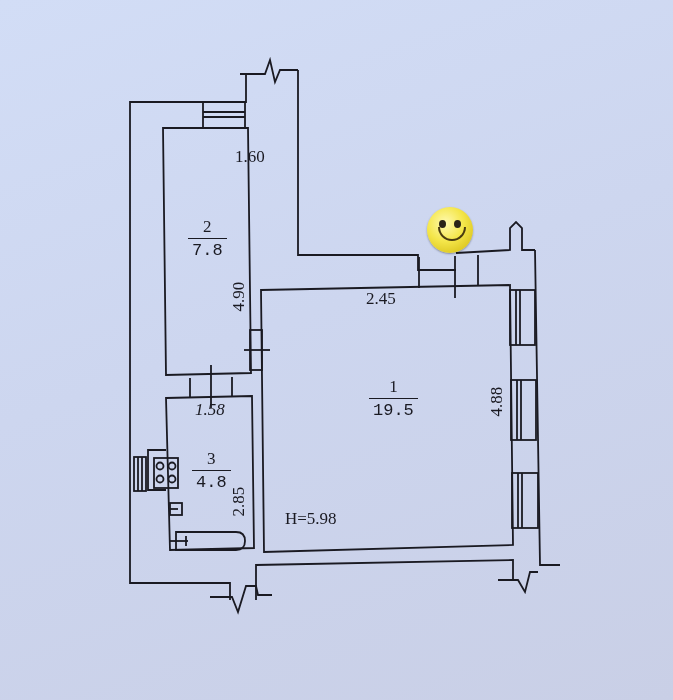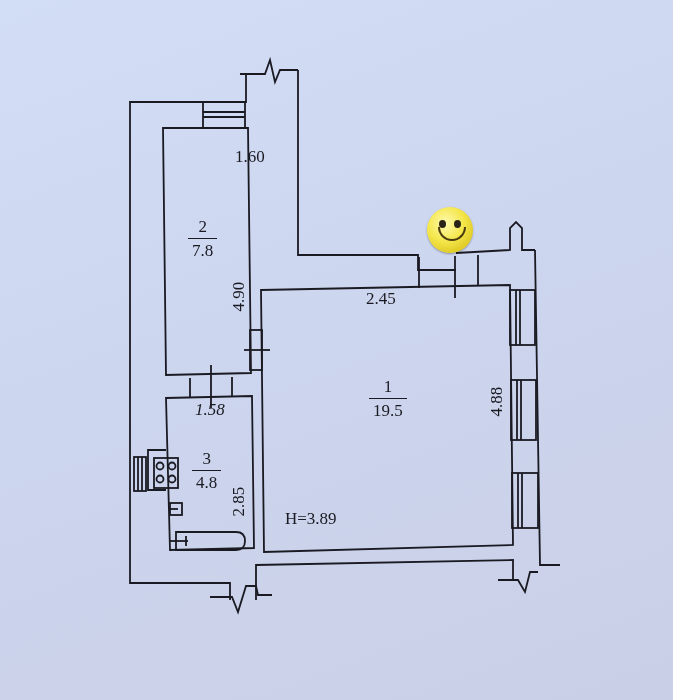--- a/index.html
+++ b/index.html
@@ -3,21 +3,21 @@
 <meta charset="utf-8">
 <style>
   html,body{margin:0;padding:0;}
   body{width:673px;height:700px;overflow:hidden;
     background:linear-gradient(160deg,#d2ddf6 0%,#cdd6ef 45%,#c9cfe6 100%);
     font-family:"Liberation Serif","DejaVu Serif",serif;position:relative;}
   svg{position:absolute;left:0;top:0;}
   .lbl{position:absolute;color:#1a1a22;font-size:17px;line-height:1;white-space:nowrap;}
   .frac{position:absolute;text-align:center;color:#1a1a22;font-size:17px;line-height:1;}
   .frac .num{display:block;padding:0 4px 3px;}
-  .frac .den{display:block;border-top:1.4px solid #1a1a22;padding:3px 4px 0;}
+  .frac .den{display:block;border-top:1.4px solid #1a1a22;padding:3px 4px 0;font-family:Liberation Mono, monospace;}
   .vert{transform:rotate(-90deg);transform-origin:center center;}
   .smiley{position:absolute;left:427px;top:207px;width:46px;height:46px;border-radius:50%;
     background:radial-gradient(circle at 40% 35%,#fffab0 0%,#f4e64a 45%,#d9c21a 85%,#b9a210 100%);
     box-shadow:0 1px 2px rgba(0,0,0,.35);}
   .smiley .eye{position:absolute;top:13px;width:7px;height:8px;border-radius:50%;background:#2a2418;}
   .smiley .eye.l{left:12px}.smiley .eye.r{left:27px}
   .smiley .mouth{position:absolute;left:11px;top:20px;width:24px;height:12px;border:2px solid #4a3c10;border-top:none;border-radius:0 0 14px 14px;}
 </style>
 </head>
 <body>
@@ -93,21 +93,21 @@
   <span class="den">7.8</span>
 </div>
 <div class="lbl vert" style="left:224px;top:288px;">4.90</div>
 
 <div class="lbl" style="left:366px;top:290px;">2.45</div>
 <div class="frac" style="left:369px;top:378px;">
   <span class="num">1</span>
   <span class="den">19.5</span>
 </div>
 <div class="lbl vert" style="left:482px;top:393px;">4.88</div>
-<div class="lbl" style="left:285px;top:510px;">H=3.89</div>
+<div class="lbl" style="left:285px;top:510px;">H=5.98</div>
 
 <div class="lbl" style="left:195px;top:401px;font-style:italic;">1.58</div>
 <div class="frac" style="left:192px;top:450px;">
   <span class="num">3</span>
   <span class="den">4.8</span>
 </div>
 <div class="lbl vert" style="left:224px;top:493px;">2.85</div>
 
 <div class="smiley">
   <span class="eye l"></span>

